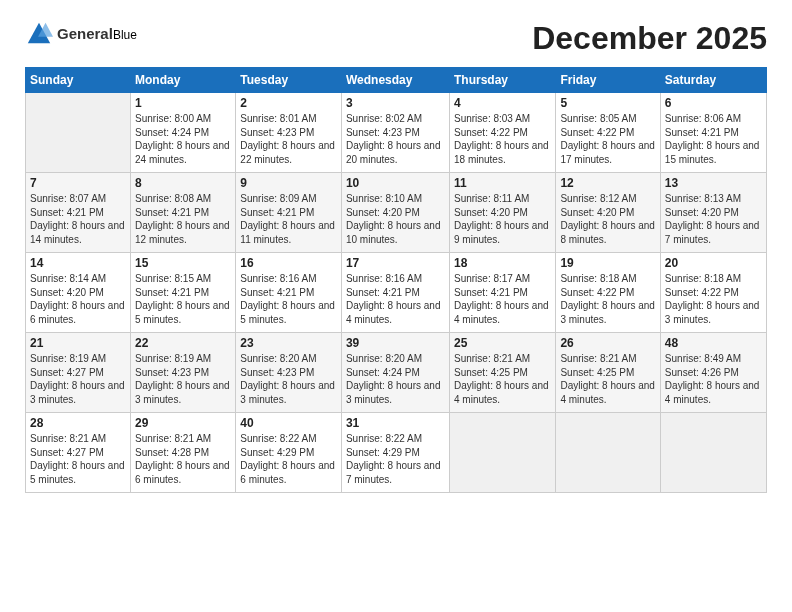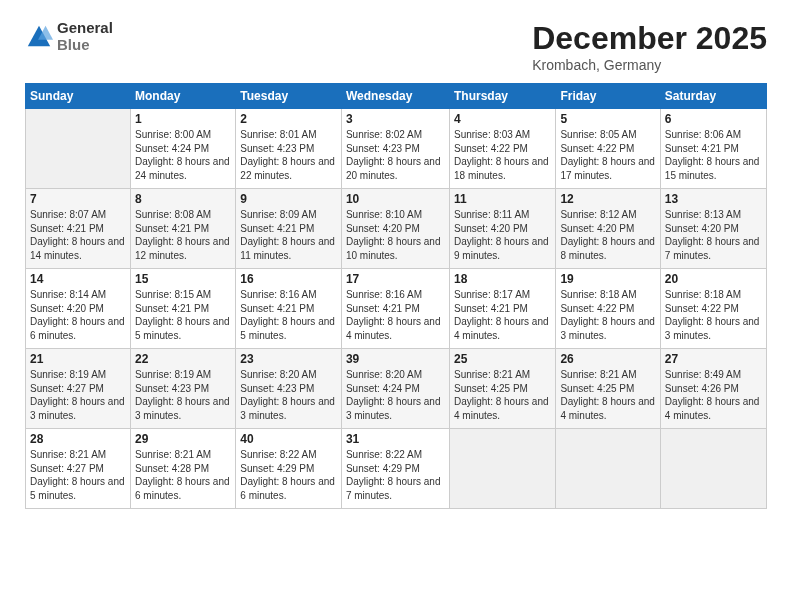--- a/index.html
+++ b/index.html
@@ -21,39 +21,41 @@
       justify-content: space-between;
       align-items: flex-start;
       margin-bottom: 10px;
     }
     .logo {
       display: flex;
       align-items: center;
     }
     .logo-text {
       display: flex;
-      flex-direction: column;
+      flex-direction: row;
       line-height: 1.1;
+      align-items: flex-end;
     }
     .logo-general {
       font-size: 15px;
       font-weight: bold;
       color: #333;
     }
     .logo-blue {
-      font-size: 15px;
-      font-weight: bold;
-      color: #737373;
+      font-size: 12px;
+      font-weight: normal;
+      color: #000000;
     }
     .logo-icon {
       width: 28px;
       height: 28px;
       margin-right: 4px;
     }
     .title-area {
+      text-align: right;
     }
     .month-title {
       font-size: 32px;
       font-weight: bold;
       color: #222;
     }
     .location {
       font-size: 14px;
       color: #555;
     }
@@ -115,21 +117,20 @@
         <polygon points="15,3 27,25 3,25" fill="#1a6fbc"></polygon>
         <polygon points="22,3 30,18 14,18" fill="#5ba3e0" opacity="0.7"></polygon>
       </svg>
       <div class="logo-text">
         <span class="logo-general">General</span>
         <span class="logo-blue">Blue</span>
       </div>
     </div>
     <div class="title-area">
       <div class="month-title">December 2025</div>
-      <div class="location">Krombach, Germany</div>
     </div>
   </div>
 
   <table class="calendar">
     <thead>
       <tr>
         <th>Sunday</th>
         <th>Monday</th>
         <th>Tuesday</th>
         <th>Wednesday</th>
@@ -323,21 +324,21 @@
 and 4 minutes.</div>
           </td>
           <td>
             <span class="day-number">26</span>
             <div class="day-info">Sunrise: 8:21 AM
 Sunset: 4:25 PM
 Daylight: 8 hours
 and 4 minutes.</div>
           </td>
           <td>
-            <span class="day-number">27</span>
+            <span class="day-number">48</span>
             <div class="day-info">Sunrise: 8:49 AM
 Sunset: 4:26 PM
 Daylight: 8 hours
 and 4 minutes.</div>
           </td>
         </tr>
         <tr>
           <td>
             <span class="day-number">28</span>
             <div class="day-info">Sunrise: 8:21 AM

